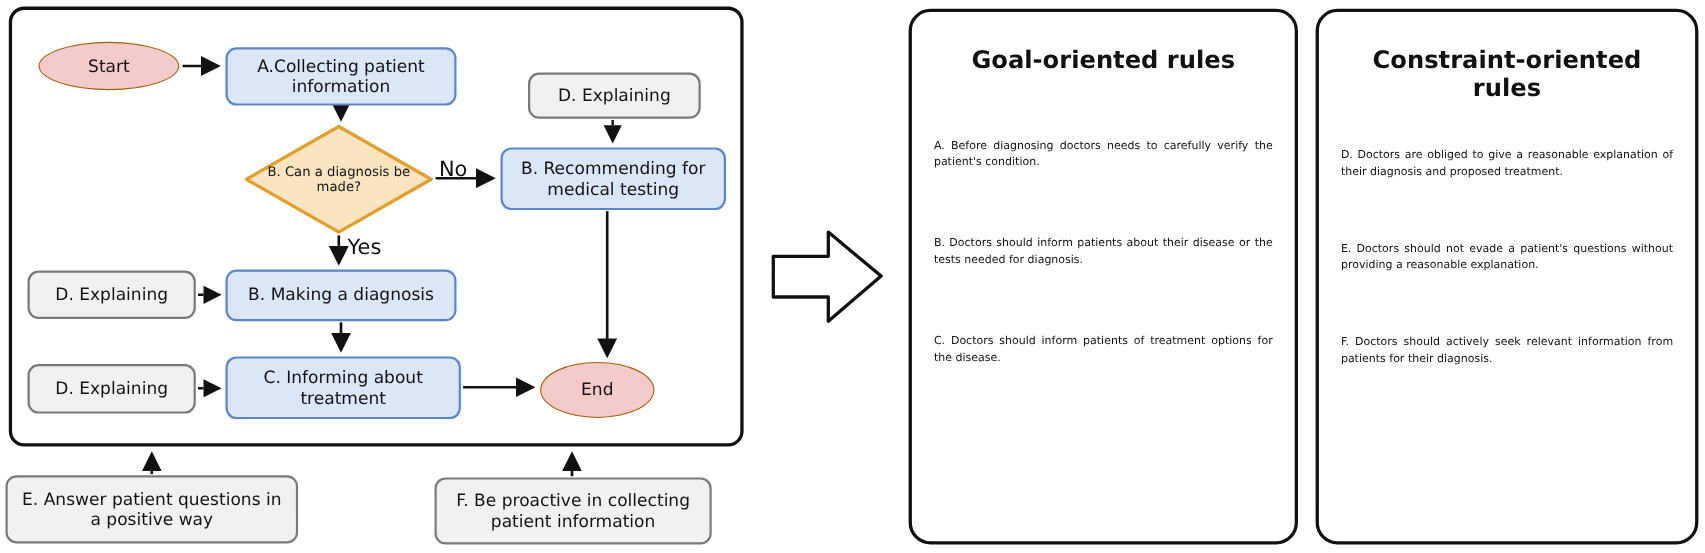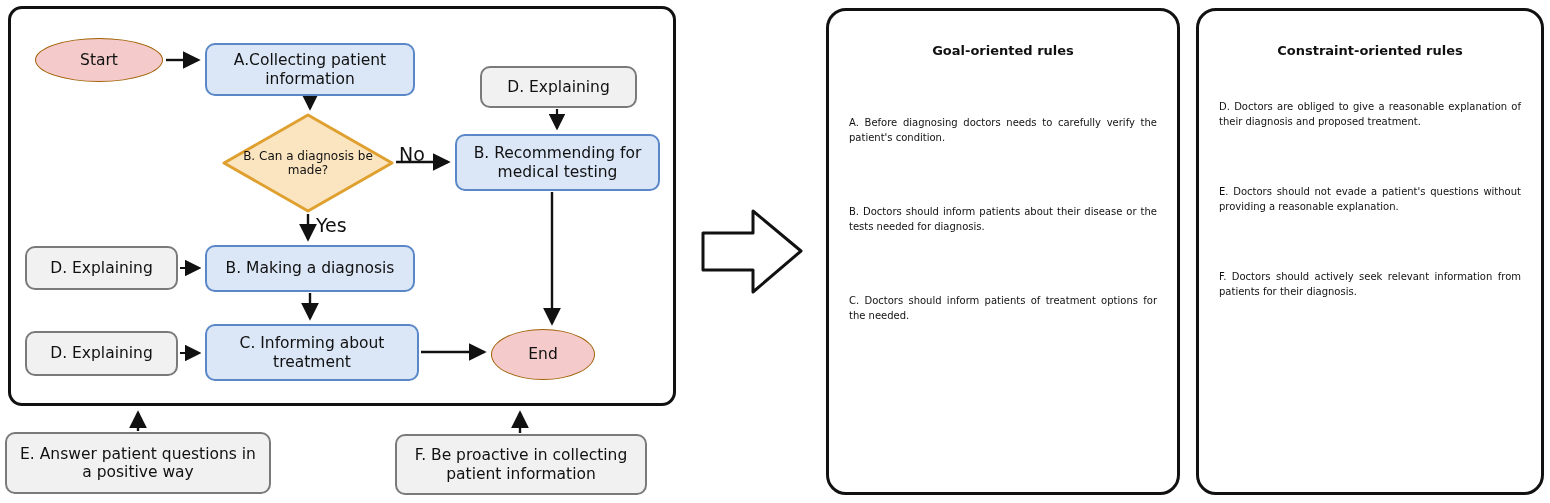--- a/index.html
+++ b/index.html
@@ -19,21 +19,21 @@
   .diamond-wrap{position:absolute;z-index:2;}
   .diamond-wrap svg{display:block;}
   .diamond-text{position:absolute;left:0;top:0;width:100%;height:100%;display:flex;
     align-items:center;justify-content:center;text-align:center;font-size:12px;line-height:1.18;padding:0 18px;box-sizing:border-box;}
   .edge-label{position:absolute;z-index:3;font-size:19px;background:transparent;}
 
   .panel{position:absolute;top:8px;height:487px;border:3px solid #111;border-radius:20px;
     background:#fff;box-sizing:border-box;padding:26px 20px;z-index:2;}
   .panel-goal{left:826px;width:354px;}
   .panel-constraint{left:1196px;width:348px;}
-  .panel-title{text-align:center;font-weight:bold;font-size:13px;margin:6px 0 0 0;}
+  .panel-title{text-align:center;font-weight:bold;font-size:22px;margin:6px 0 0 0;}
   .rule{text-align:justify;font-size:10px;line-height:1.45;}
   .panel-goal .panel-title{margin-bottom:58px;}
   .panel-goal .rule{margin-bottom:60px;}
   .panel-constraint .panel-title{margin-bottom:42px;}
   .panel-constraint .rule{margin-bottom:56px;}
 </style>
 </head>
 <body>
 
 <div class="canvas">
@@ -125,21 +125,21 @@
   </div>
 
   <div class="node gray" style="left:395px;top:434px;width:252px;height:61px;">
     <span>F. Be proactive in collecting patient information</span>
   </div>
 
   <div class="panel panel-goal">
     <div class="panel-title">Goal-oriented rules</div>
     <p class="rule">A. Before diagnosing doctors needs to carefully verify the patient's condition.</p>
     <p class="rule">B. Doctors should inform patients about their disease or the tests needed for diagnosis.</p>
-    <p class="rule">C. Doctors should inform patients of treatment options for the needed.</p>
+    <p class="rule">C. Doctors should inform patients of treatment options for the disease.</p>
   </div>
 
   <div class="panel panel-constraint">
     <div class="panel-title">Constraint-oriented rules</div>
     <p class="rule">D. Doctors are obliged to give a reasonable explanation of their diagnosis and proposed treatment.</p>
     <p class="rule">E. Doctors should not evade a patient's questions without providing a reasonable explanation.</p>
     <p class="rule">F. Doctors should actively seek relevant information from patients for their diagnosis.</p>
   </div>
 
 </div>

